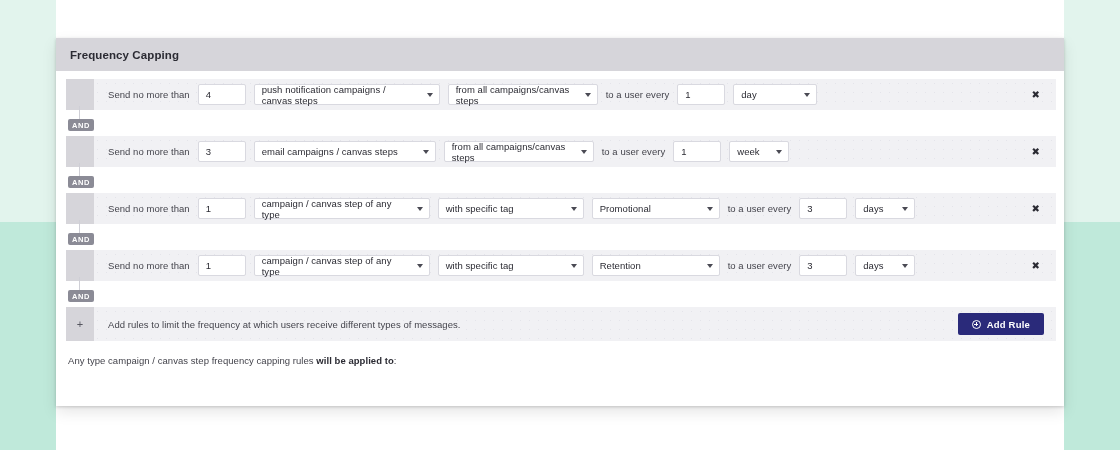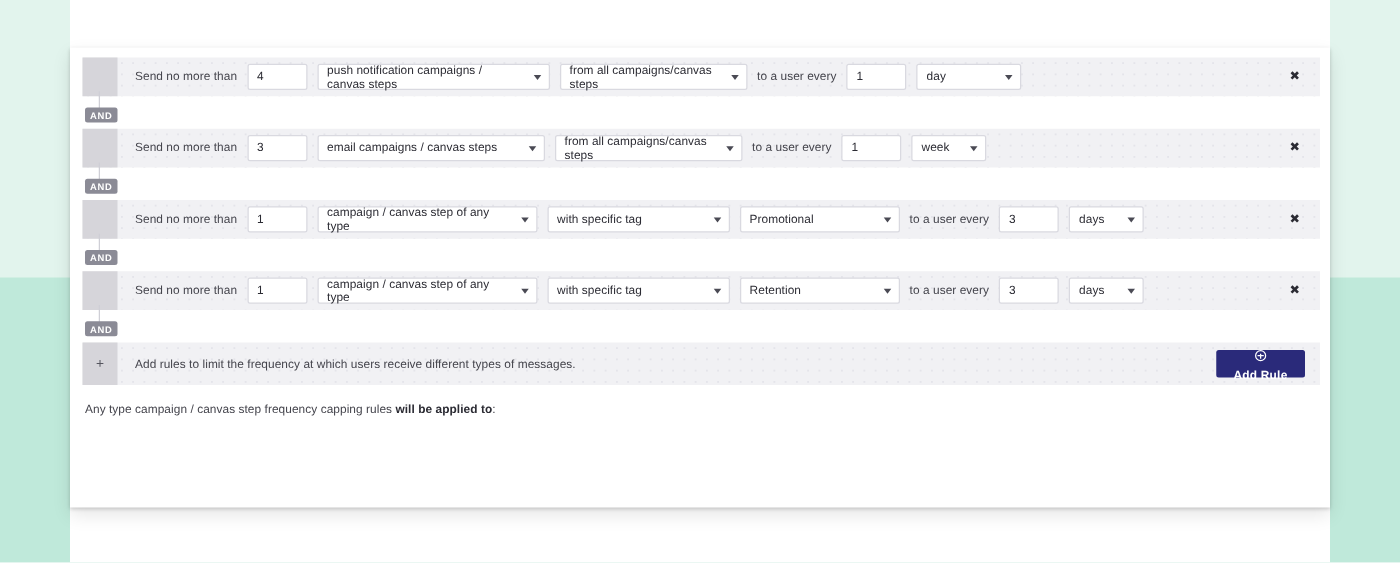--- a/index.html
+++ b/index.html
@@ -131,21 +131,20 @@
   .add-text { font-size:9.5px; color:#44444c; padding-left:14px; letter-spacing:.05px; }
   .add-rule-btn {
     margin-left:auto; margin-right:12px;
     background:#2a2a7a; color:#ffffff;
     font-size:9.5px; font-weight:bold;
     border:none; border-radius:2px;
     height:22px; padding:0 14px;
     display:flex; align-items:center; gap:6px;
     cursor:pointer; letter-spacing:.2px;
     font-family:"Liberation Sans", sans-serif;
-    flex-direction:column;
   }
   .plus-circle {
     width:9px; height:9px; border-radius:50%;
     border:1.2px solid #ffffff; position:relative; flex:0 0 auto;
   }
   .plus-circle:before, .plus-circle:after {
     content:""; position:absolute; background:#ffffff;
   }
   .plus-circle:before { left:1.5px; top:3.1px; width:4.2px; height:1.2px; }
   .plus-circle:after  { top:1.5px; left:3.1px; height:4.2px; width:1.2px; }
@@ -159,20 +158,23 @@
 </style>
 </head>
 <body>
 
 <div id="bg-band-top"></div>
 <div id="bg-band-bottom"></div>
 <div id="bg-panel-white"></div>
 
 <div id="card">
 
+  <div id="card-header">
+    <span class="title">Frequency Capping</span>
+  </div>
 
   <div id="card-body">
     <div id="rules-container">
         <div class="rule-wrap">
           <div class="rule-row">
             <div class="drag-handle"></div>
             <div class="rule-inner">
               <span class="lbl">Send no more than</span>
               <div class="fld num">4</div>
               <div class="fld sel" style="width: 186px;">

